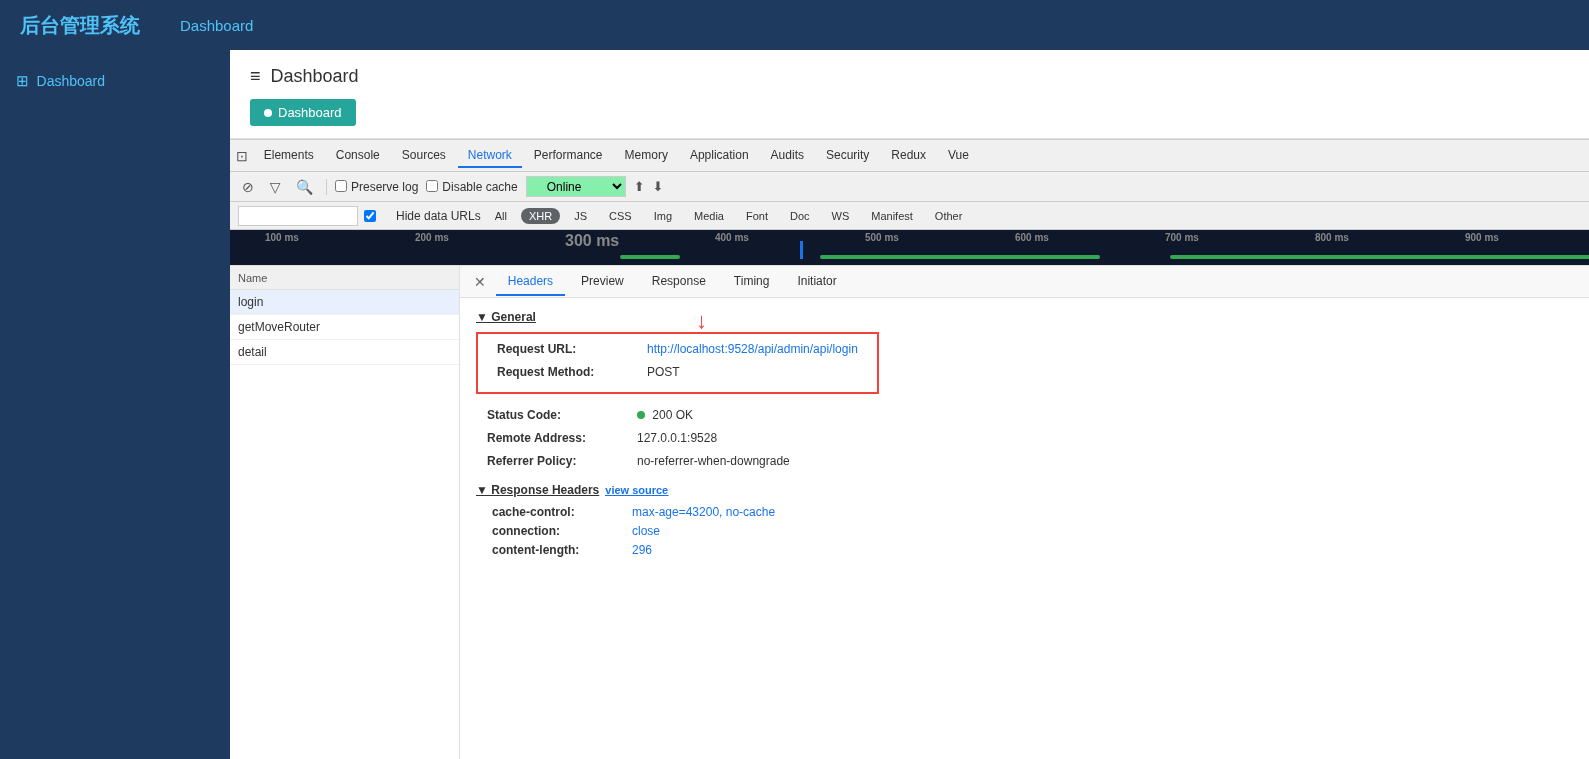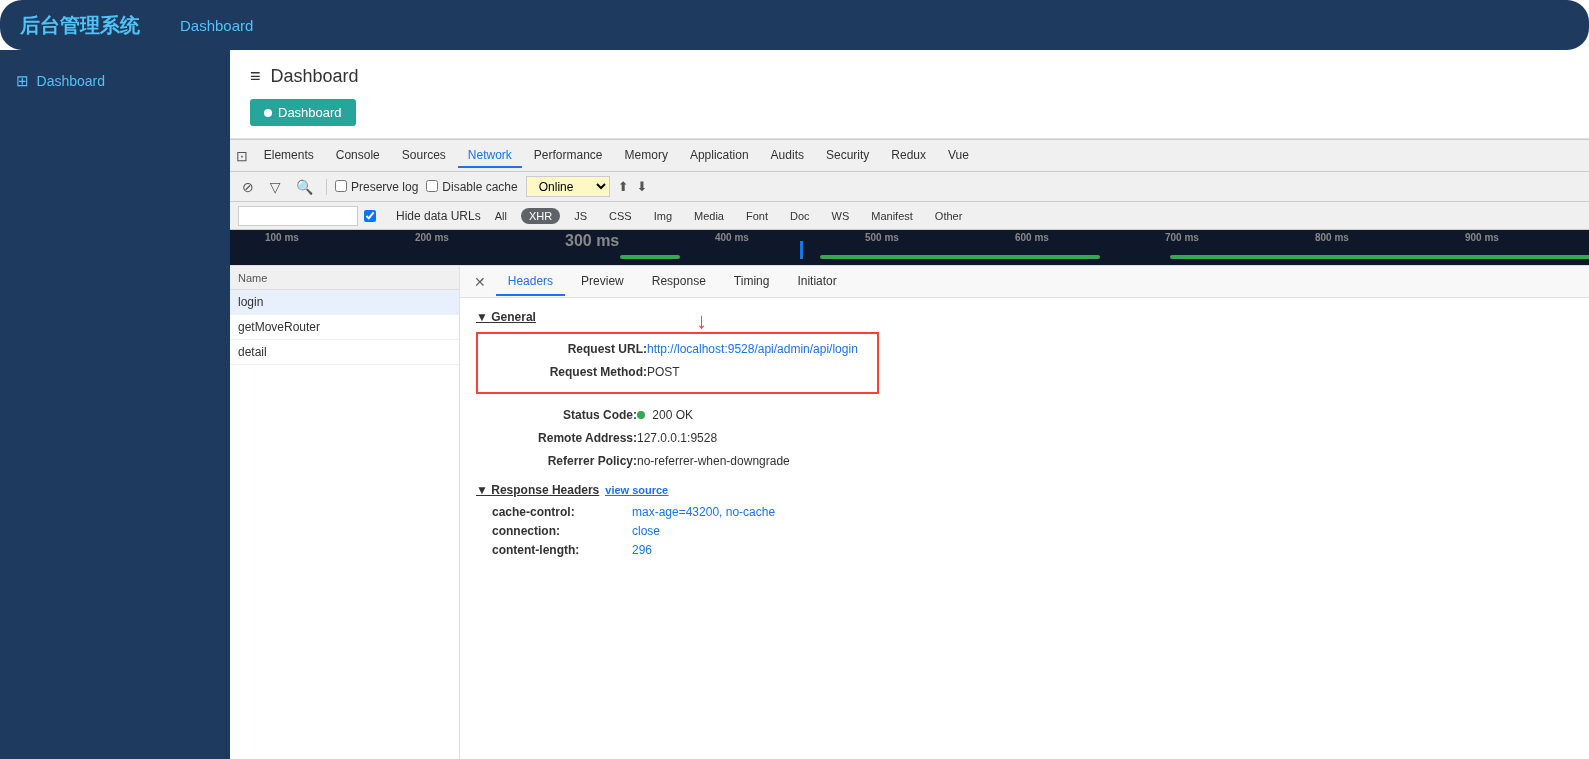--- a/index.html
+++ b/index.html
@@ -6,21 +6,20 @@
     body { font-family: Arial, sans-serif; font-size: 13px; background: #fff; overflow: hidden; }
 
     
     .app-bar {
       background: #1e3a5f;
       height: 50px;
       display: flex;
       align-items: center;
       padding: 0 20px;
       gap: 40px;
-      border-radius: 22px;
     }
     .app-title {
       color: #4fc3f7;
       font-size: 20px;
       font-weight: bold;
     }
     .app-nav-item {
       color: #4fc3f7;
       font-size: 15px;
     }
@@ -161,22 +160,22 @@
       color: #333;
       cursor: pointer;
     }
     .toolbar-checkbox-label input[type="checkbox"] {
       width: 12px;
       height: 12px;
     }
     .toolbar-select {
       font-size: 12px;
       border: 1px solid #ccc;
-      background: #fef9c3;
-      padding: 1px 8px;
+      background: #86efac;
+      padding: 1px 16px;
       height: 21px;
     }
     .toolbar-upload-btn {
       background: none;
       border: none;
       cursor: pointer;
       font-size: 13px;
       color: #555;
     }
 
@@ -322,21 +321,20 @@
       display: flex;
       align-items: center;
       gap: 4px;
       font-size: 12px;
       text-decoration: underline;
     }
     .info-row {
       display: flex;
       margin-bottom: 5px;
       padding: 2px 11px;
-      text-align: right;
     }
     .info-label {
       color: #333;
       font-weight: bold;
       min-width: 150px;
       font-size: 12px;
     }
     .info-value {
       color: #1a73e8;
       font-size: 12px;

